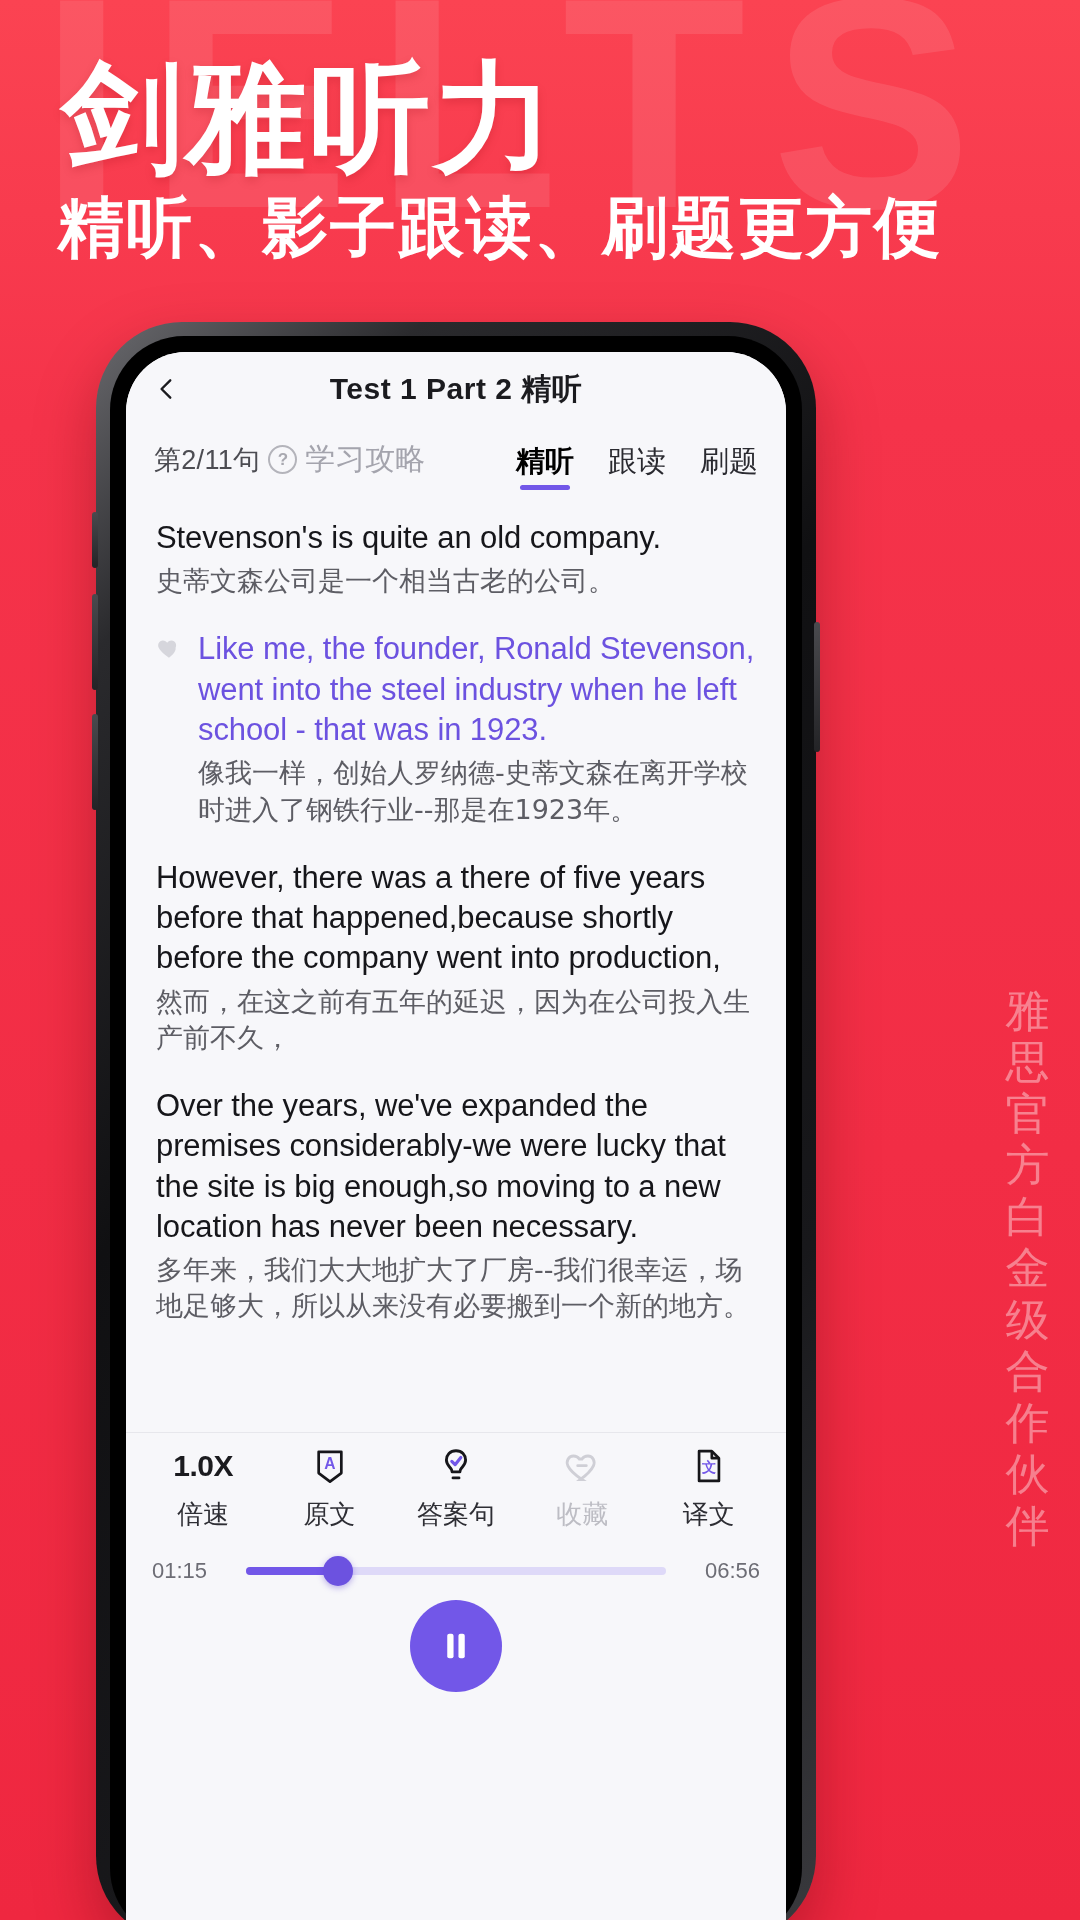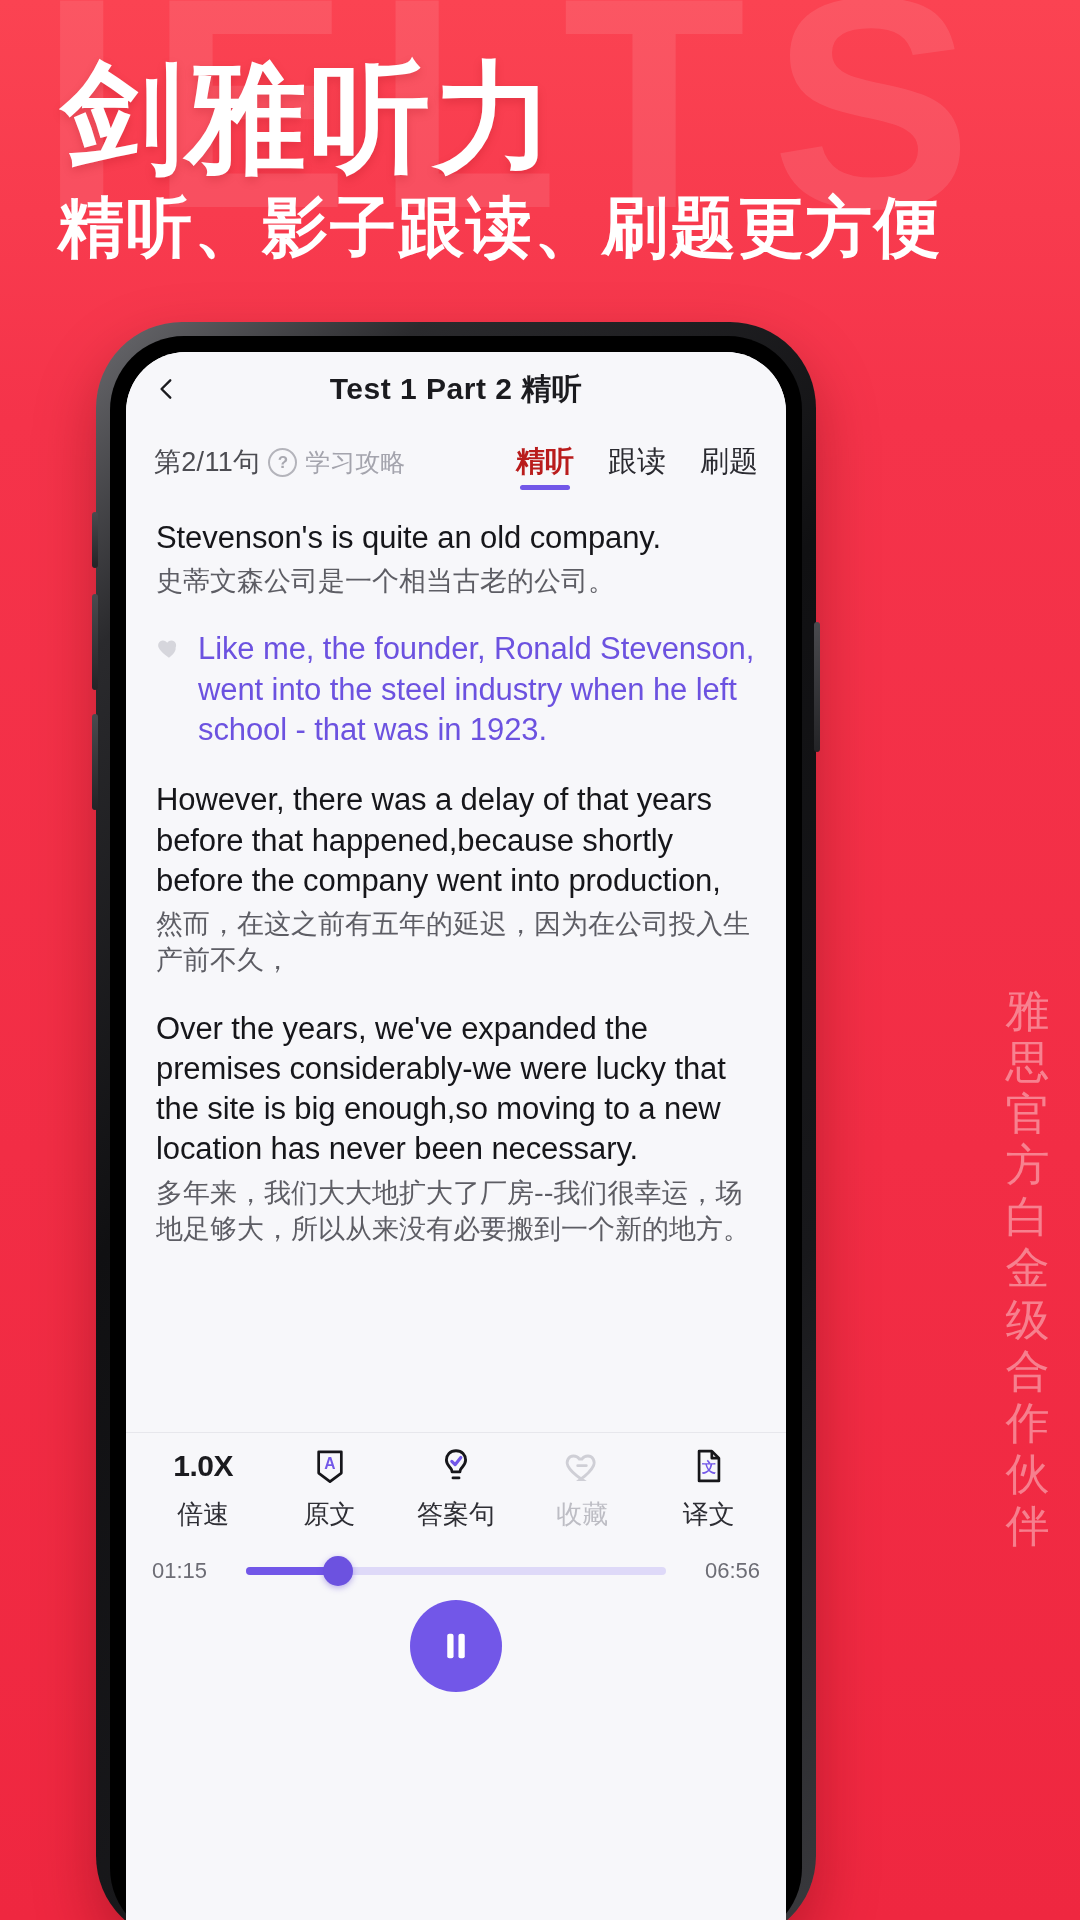--- a/index.html
+++ b/index.html
@@ -90,27 +90,27 @@
     display:flex;align-items:flex-end;justify-content:space-between;
     padding:4px 28px 0 28px;height:62px;background:#f7f7fa;
   }
   .counter-wrap{display:flex;align-items:center;gap:8px;padding-bottom:12px;}
   .counter{font-size:27px;color:#4c4c52;letter-spacing:0.3px;}
   .q-icon{
     width:25px;height:25px;border-radius:50%;border:2px solid #b4b4bb;
     display:flex;align-items:center;justify-content:center;
     font-size:17px;color:#a8a8b0;font-weight:bold;line-height:1;
   }
-  .guide{font-size:25px;color:#a4a4ad;}
+  .guide{font-size:30px;color:#a4a4ad;}
   .tabs{display:flex;align-items:flex-end;gap:34px;}
   .tab{
     font-size:29px;color:#2a2a30;padding-bottom:10px;position:relative;
     cursor:pointer;
   }
-  .tab.active{color:#b91c1c;font-weight:bold;}
+  .tab.active{color:#000000;font-weight:bold;}
   .tab.active:after{
     content:"";position:absolute;left:4px;right:4px;bottom:2px;
     height:5px;border-radius:3px;background:#7257e8;
   }
 
   
   .transcript{
     height:940px;overflow:hidden;padding:26px 30px 0 30px;background:#f7f7fa;
     box-sizing:border-box;
   }
@@ -214,24 +214,25 @@
             <div class="cn">史蒂文森公司是一个相当古老的公司。</div>
           </div>
 
           <div class="para active">
             <span class="heart-icon">
               <svg viewBox="0 0 24 24" width="26" height="26" fill="#d6d6dc">
                   <path d="M12 21s-7.5-4.9-9.5-9.2C1.1 8.6 2.8 5 6.3 5c2 0 3.3 1.1 4 2.1C11 6.1 12.3 5 14.3 5c3.5 0 5.2 3.6 3.8 6.8C19 16.1 12 21 12 21z"></path>
                 </svg>
             </span>
             <div class="en">Like me, the founder, Ronald Stevenson, went into the steel industry when he left school - that was in 1923.</div>
+            <div class="cn">像我一样，创始人罗纳德-史蒂文森在离开学校时进入了钢铁行业--那是在1923年。</div>
           </div>
 
           <div class="para">
-            <div class="en">However, there was a delay of that years before that happened,because shortly before the company went into production,</div>
+            <div class="en">However, there was a there of five years before that happened,because shortly before the company went into production,</div>
             <div class="cn">然而，在这之前有五年的延迟，因为在公司投入生产前不久，</div>
           </div>
 
           <div class="para">
             <div class="en">Over the years, we've expanded the premises considerably-we were lucky that the site is big enough,so moving to a new location has never been necessary.</div>
             <div class="cn">多年来，我们大大地扩大了厂房--我们很幸运，场地足够大，所以从来没有必要搬到一个新的地方。</div>
           </div>
 
         </div>
 

